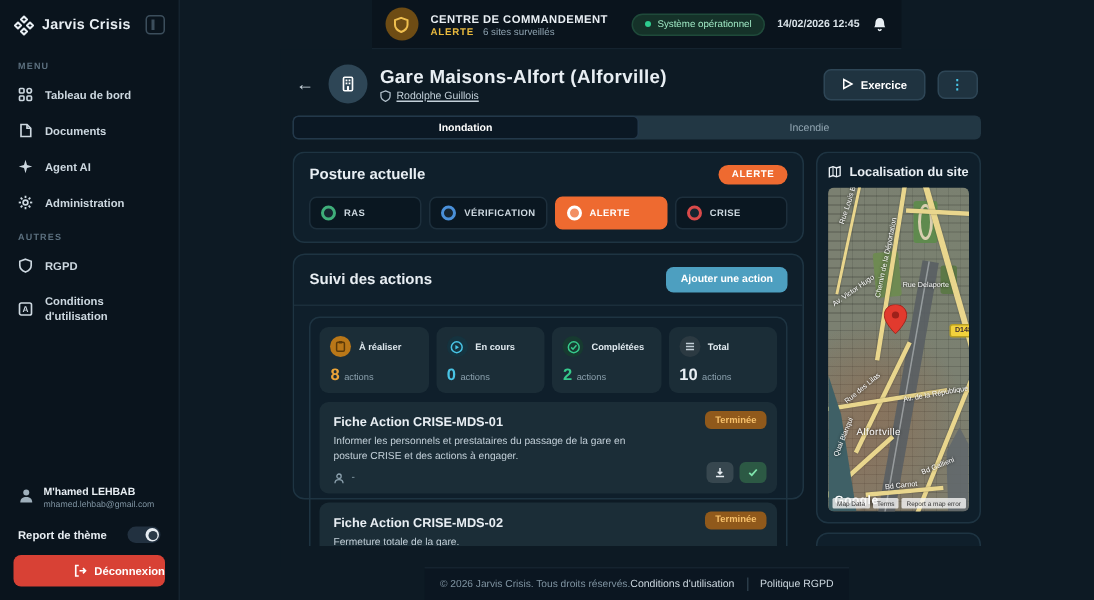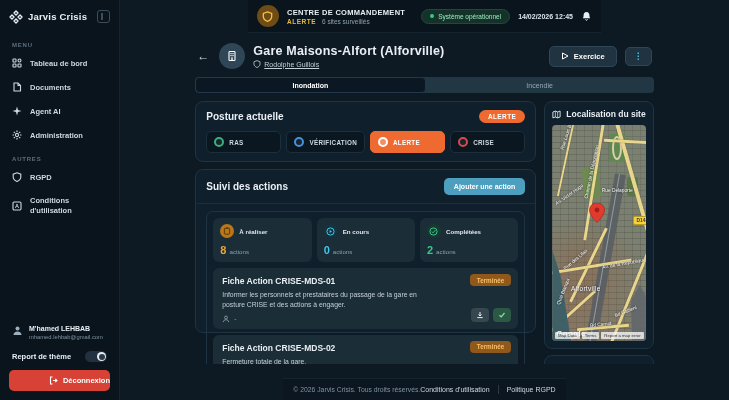--- a/index.html
+++ b/index.html
@@ -390,20 +390,38 @@
                         </svg>
                     </span>
                     <span class="stat-label">Complétées</span>
                   </div>
                   <div class="stat-bottom">
                     <span class="stat-value" style="color:#36c98c;">2</span>
                     <span class="stat-unit">actions</span>
                   </div>
                 </div>
 
+                <div class="stat-card">
+                  <div class="stat-top">
+                    <span class="stat-icon" style="background:#2c3a42;">
+                      <svg width="8" height="8" viewBox="0 0 8 8">
+                          <g stroke="#c2ced6" stroke-width="1">
+                            <path d="M1.3 2 H6.7"></path>
+                            <path d="M1.3 4 H6.7"></path>
+                            <path d="M1.3 6 H6.7"></path>
+                          </g>
+                        </svg>
+                    </span>
+                    <span class="stat-label">Total</span>
+                  </div>
+                  <div class="stat-bottom">
+                    <span class="stat-value" style="color:#e8eef3;">10</span>
+                    <span class="stat-unit">actions</span>
+                  </div>
+                </div>
               </div>
 
               <div class="action-card">
                 <div class="ac-title">Fiche Action CRISE-MDS-01</div>
                 <span class="ac-badge">Terminée</span>
                 <div class="ac-desc">Informer les personnels et prestataires du passage de la gare en posture CRISE et des actions à engager.</div>
                 <div class="ac-foot">
                   <svg width="8" height="8" viewBox="0 0 11 11">
                       <circle cx="5.5" cy="3.4" r="2" fill="none" stroke="#8ba0ad" stroke-width="1.2"></circle>
                       <path d="M1.8 9.8 C1.8 7.6 3.4 6.5 5.5 6.5 C7.6 6.5 9.2 7.6 9.2 9.8" fill="none" stroke="#8ba0ad" stroke-width="1.2"></path>

